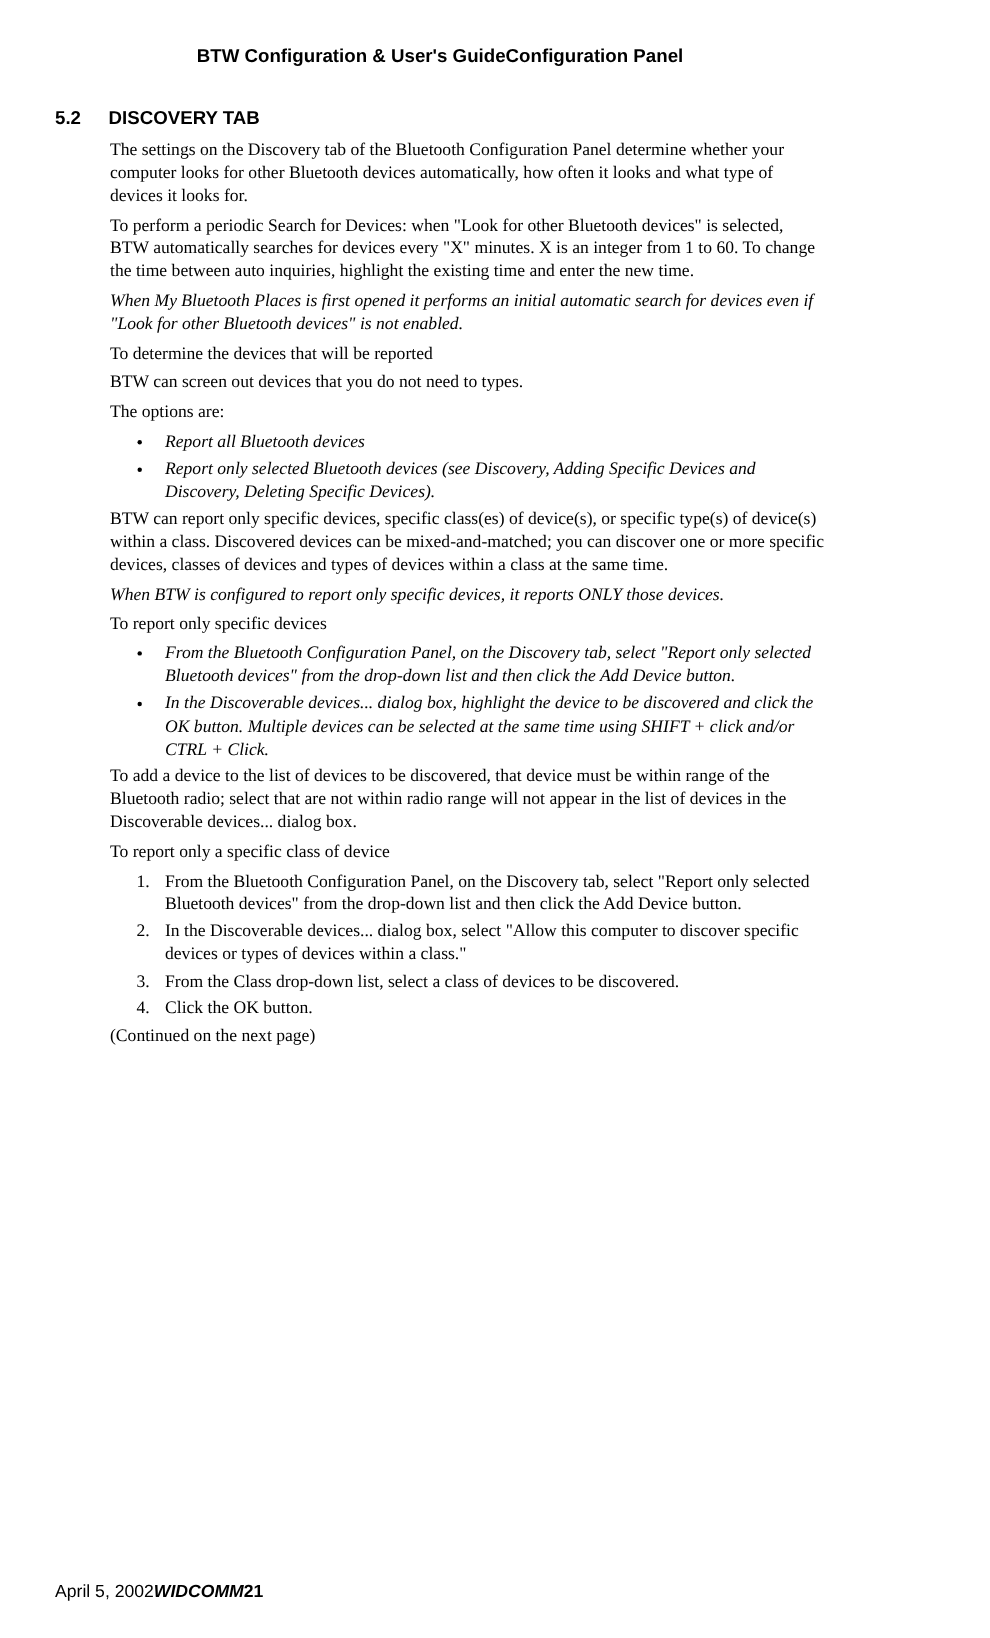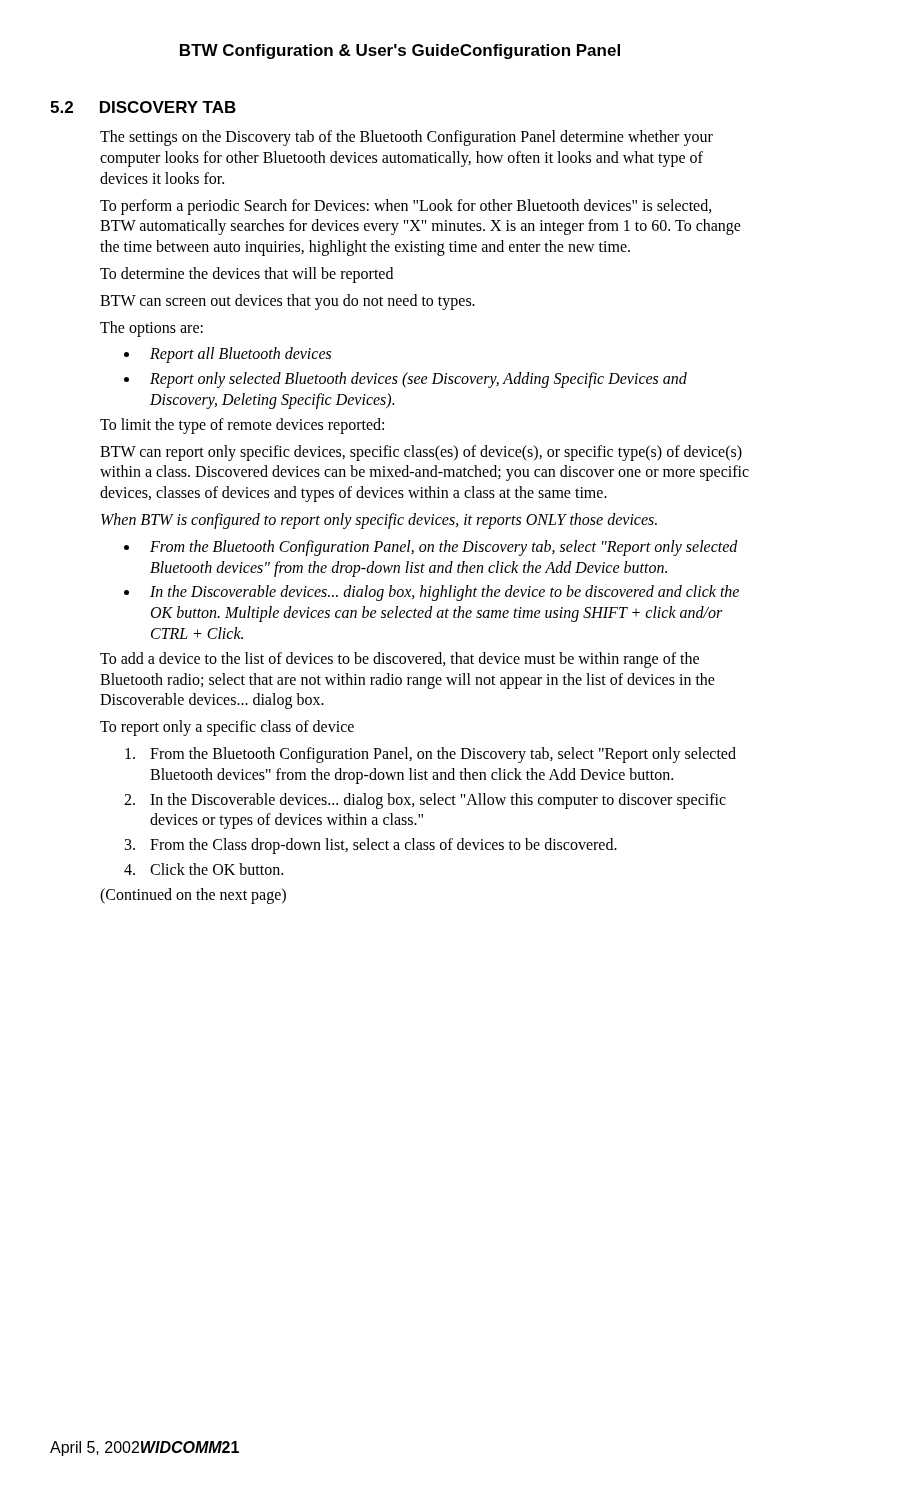--- a/index.html
+++ b/index.html
@@ -88,32 +88,33 @@
     <span>BTW Configuration &amp; User's Guide</span>
     <span>Configuration Panel</span>
   </div>
 
   <div class="section-header">
     <span class="section-number">5.2</span><span class="section-title">DISCOVERY TAB</span>
   </div>
 
   <div class="body-text">The settings on the Discovery tab of the Bluetooth Configuration Panel determine whether your computer looks for other Bluetooth devices automatically, how often it looks and what type of devices it looks for.</div>
   <div class="body-text">To perform a periodic Search for Devices: when "Look for other Bluetooth devices" is selected, BTW automatically searches for devices every "X" minutes. X is an integer from 1 to 60. To change the time between auto inquiries, highlight the existing time and enter the new time.</div>
+  <div class="body-text italic">When My Bluetooth Places is first opened it performs an initial automatic search for devices even if "Look for other Bluetooth devices" is not enabled.</div>
   <div class="body-text">To determine the devices that will be reported</div>
   <div class="body-text">BTW can screen out devices that you do not need to types.</div>
   <div class="body-text">The options are:</div>
 
   <ul>
     <li>Report all Bluetooth devices</li>
     <li>Report only selected Bluetooth devices (see Discovery, Adding Specific Devices and Discovery, Deleting Specific Devices).</li>
   </ul>
 
-  <div class="body-text">To limit the type of remote devices reported:</div>
   <div class="body-text">BTW can report only specific devices, specific class(es) of device(s), or specific type(s) of device(s) within a class. Discovered devices can be mixed-and-matched; you can discover one or more specific devices, classes of devices and types of devices within a class at the same time.</div>
   <div class="body-text italic">When BTW is configured to report only specific devices, it reports ONLY those devices.</div>
+  <div class="body-text">To report only specific devices</div>
 
   <ul>
     <li>From the Bluetooth Configuration Panel, on the Discovery tab, select "Report only selected Bluetooth devices" from the drop-down list and then click the Add Device button.</li>
     <li>In the Discoverable devices... dialog box, highlight the device to be discovered and click the OK button. Multiple devices can be selected at the same time using SHIFT + click and/or CTRL + Click.</li>
   </ul>
 
   <div class="body-text">To add a device to the list of devices to be discovered, that device must be within range of the Bluetooth radio; select that are not within radio range will not appear in the list of devices in the Discoverable devices... dialog box.</div>
   <div class="body-text">To report only a specific class of device</div>
 
   <ol>

